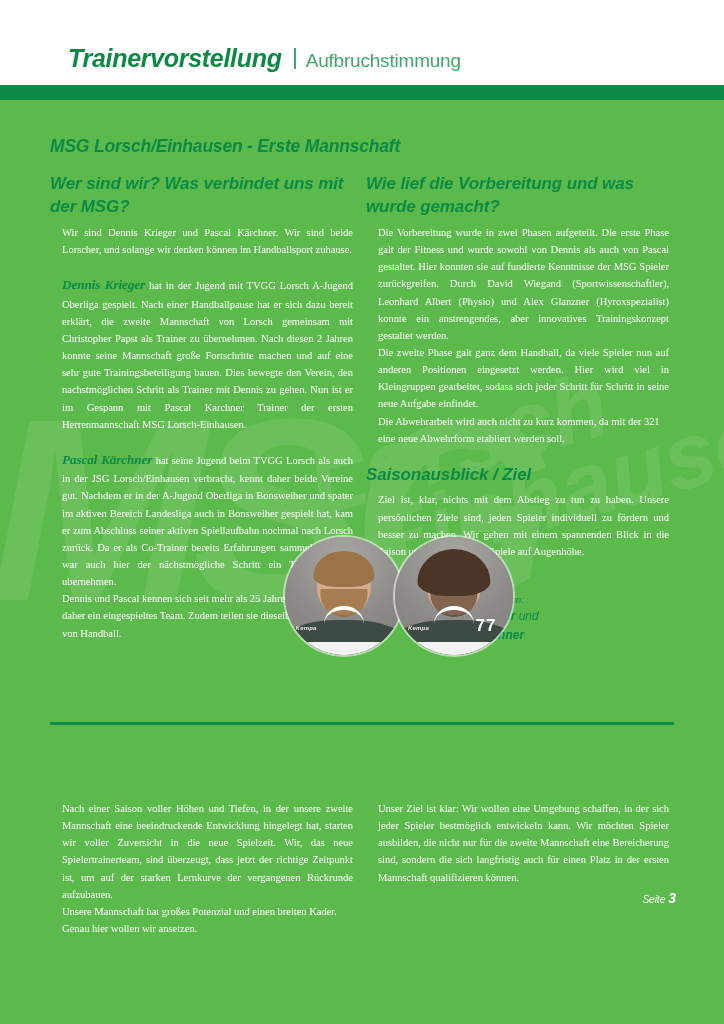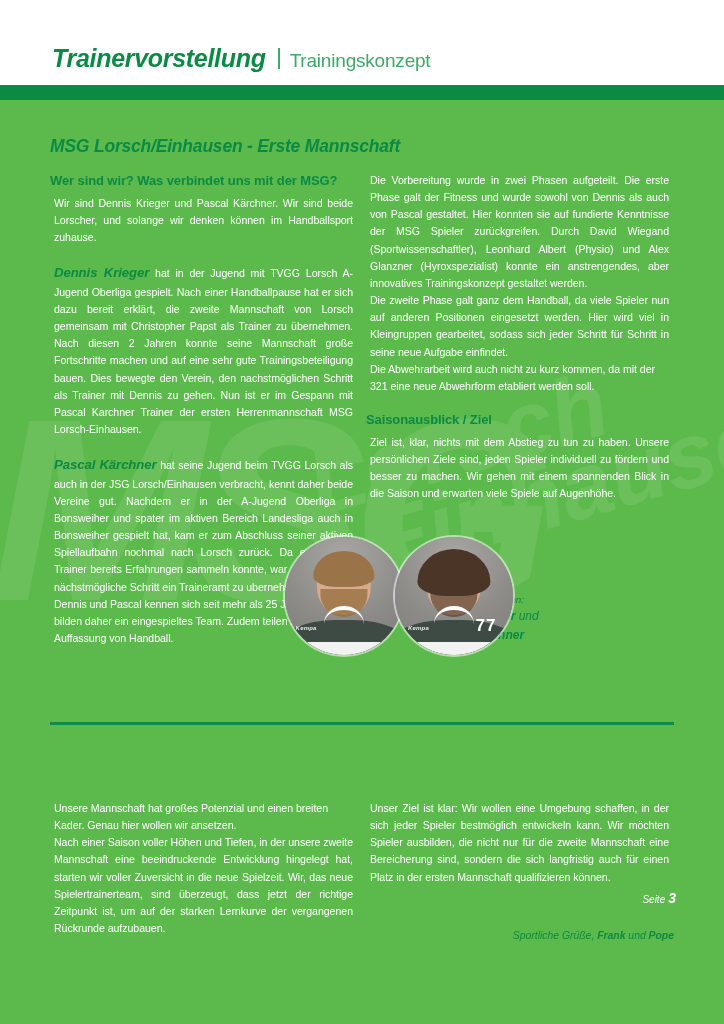--- a/index.html
+++ b/index.html
@@ -25,21 +25,21 @@
   
   .header {
     position: absolute;
     left: 0; top: 0;
     width: 724px;
     height: 85px;
     background: #ffffff;
   }
   .header-inner {
     position: absolute;
-    left: 52px;
+    left: 68px;
     top: 44px;
     display: flex;
     align-items: baseline;
     white-space: nowrap;
   }
   .header-title {
     font-size: 25px;
     font-weight: bold;
     font-style: italic;
     color: #0b8a46;
@@ -138,34 +138,36 @@
   }
 
   .col {
     position: absolute;
     width: 303px;
   }
   .col-left  { left: 50px; }
   .col-right { left: 366px; }
 
   .sub-head {
-    font-size: 13px;
-    font-weight: bold;
+    font-size: 17px;
+    font-weight: bold;
+    font-style: italic;
     color: #0b8a46;
     letter-spacing: -0.1px;
     line-height: 1.38;
     margin: 0 0 5px 0;
   }
   p.body-text {
     font-size: 10.6px;
     color: #ffffff;
     line-height: 1.62;
-    margin: 0 0 0 4px;
+    margin: 0 0 0 12px;
     text-align: justify;
     letter-spacing: -0.05px;
+    font-family: Liberation Serif, serif;
   }
   p.body-text.last { text-align: left; }
   p.body-text + p.body-text { margin-top: 0; }
   .name-run {
     font-size: 13.2px;
     font-weight: bold;
     font-style: italic;
     color: #0b8a46;
     letter-spacing: -0.1px;
   }
@@ -367,21 +369,21 @@
 </style>
 </head>
 <body>
 
 <div class="page">
 
   <div class="header">
     <div class="header-inner">
       <span class="header-title">Trainervorstellung</span>
       <span class="header-divider"></span>
-      <span class="header-sub">Trainingskonzept</span>
+      <span class="header-sub">Aufbruchstimmung</span>
     </div>
   </div>
   <div class="header-bar"></div>
 
   <div class="body-green">
 
     <div class="watermark">
       <div class="wm-msg">MSG</div>
       <div class="wm-script">
         <span class="l1">Lorsch</span>
@@ -397,20 +399,21 @@
         <div class="sub-head">Wer sind wir? Was verbindet uns mit der MSG?</div>
         <p class="body-text">Wir sind Dennis Krieger und Pascal Kärchner. Wir sind beide Lorscher, und solange wir denken können im Handballsport zuhause.</p>
         <div class="spacer-md"></div>
         <p class="body-text"><span class="name-run">Dennis Krieger</span><span> hat in der Jugend mit TVGG Lorsch A-Jugend Oberliga gespielt. Nach einer Handballpause hat er sich dazu bereit erklärt, die zweite Mannschaft von Lorsch gemeinsam mit Christopher Papst als Trainer zu übernehmen. Nach diesen 2 Jahren konnte seine Mannschaft große Fortschritte machen und auf eine sehr gute Trainingsbeteiligung bauen. Dies bewegte den Verein, den nachstmöglichen Schritt als Trainer mit Dennis zu gehen. Nun ist er im Gespann mit Pascal Karchner Trainer der ersten Herrenmannschaft MSG Lorsch-Einhausen.</span></p>
         <div class="spacer-md"></div>
         <p class="body-text"><span class="name-run">Pascal Kärchner</span><span> hat seine Jugend beim TVGG Lorsch als auch in der JSG Lorsch/Einhausen verbracht, kennt daher beide Vereine gut. Nachdem er in der A-Jugend Oberliga in Bonsweiher und spater im aktiven Bereich Landesliga auch in Bonsweiher gespielt hat, kam er zum Abschluss seiner aktiven Spiellaufbahn nochmal nach Lorsch zurück. Da er als Co-Trainer bereits Erfahrungen sammeln konnte, war auch hier der nächstmögliche Schritt ein Traineramt zu ubernehmen.</span></p>
         <p class="body-text last">Dennis und Pascal kennen sich seit mehr als 25 Jahren und bilden daher ein eingespieltes Team. Zudem teilen sie dieselbe Auffassung von Handball.</p>
       </div>
 
       <div class="col col-right" style="top:72px;">
+        <div class="sub-head">Wie lief die Vorbereitung und was wurde gemacht?</div>
         <p class="body-text">Die Vorbereitung wurde in zwei Phasen aufgeteilt. Die erste Phase galt der Fitness und wurde sowohl von Dennis als auch von Pascal gestaltet. Hier konnten sie auf fundierte Kenntnisse der MSG Spieler zurückgreifen. Durch David Wiegand (Sportwissenschaftler), Leonhard Albert (Physio) und Alex Glanzner (Hyroxspezialist) konnte ein anstrengendes, aber innovatives Trainingskonzept gestaltet werden.</p>
         <p class="body-text">Die zweite Phase galt ganz dem Handball, da viele Spieler nun auf anderen Positionen eingesetzt werden. Hier wird viel in Kleingruppen gearbeitet, sodass sich jeder Schritt für Schritt in seine neue Aufgabe einfindet.</p>
         <p class="body-text last">Die Abwehrarbeit wird auch nicht zu kurz kommen, da mit der 321 eine neue Abwehrform etabliert werden soll.</p>
         <div class="spacer-md"></div>
         <div class="sub-head">Saisonausblick / Ziel</div>
         <p class="body-text">Ziel ist, klar, nichts mit dem Abstieg zu tun zu haben. Unsere persönlichen Ziele sind, jeden Spieler individuell zu fördern und besser zu machen. Wir gehen mit einem spannenden Blick in die Saison und erwarten viele Spiele auf Augenhöhe.</p>
       </div>
 
       <div class="sig">
         <div class="sig-line1">Euer Trainergespann:</div>
@@ -443,31 +446,28 @@
             <div class="ph-number">77</div>
             <div class="ph-logo">MSG</div>
           </div>
         </div>
       </div>
 
       <div class="divider"></div>
 
 
       <div class="bot-col left">
+        <p class="body-text">Nach einer Saison voller Höhen und Tiefen, in der unsere zweite Mannschaft eine beeindruckende Entwicklung hingelegt hat, starten wir voller Zuversicht in die neue Spielzeit. Wir, das neue Spielertrainerteam, sind überzeugt, dass jetzt der richtige Zeitpunkt ist, um auf der starken Lernkurve der vergangenen Rückrunde aufzubauen.</p>
         <p class="body-text last">Unsere Mannschaft hat großes Potenzial und einen breiten Kader. Genau hier wollen wir ansetzen.</p>
-        <p class="body-text">Nach einer Saison voller Höhen und Tiefen, in der unsere zweite Mannschaft eine beeindruckende Entwicklung hingelegt hat, starten wir voller Zuversicht in die neue Spielzeit. Wir, das neue Spielertrainerteam, sind überzeugt, dass jetzt der richtige Zeitpunkt ist, um auf der starken Lernkurve der vergangenen Rückrunde aufzubauen.</p>
       </div>
 
       <div class="bot-col right">
         <p class="body-text">Unser Ziel ist klar: Wir wollen eine Umgebung schaffen, in der sich jeder Spieler bestmöglich entwickeln kann. Wir möchten Spieler ausbilden, die nicht nur für die zweite Mannschaft eine Bereicherung sind, sondern die sich langfristig auch für einen Platz in der ersten Mannschaft qualifizieren können.</p>
       </div>
 
-      <div class="closing">
-        <span>Sportliche Grüße, </span><b>Frank</b><span> und </span><b>Pope</b>
-      </div>
 
       <div class="page-num">
         <span>Seite</span><span class="num">3</span>
       </div>
 
     </div>
   </div>
 </div>
 
 </body></html>

